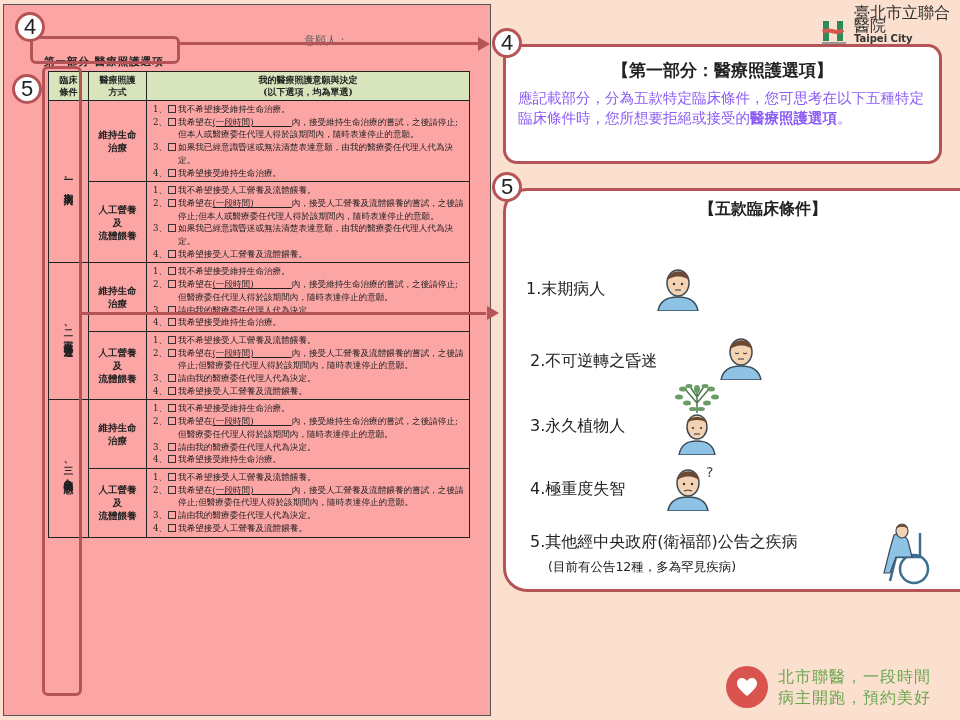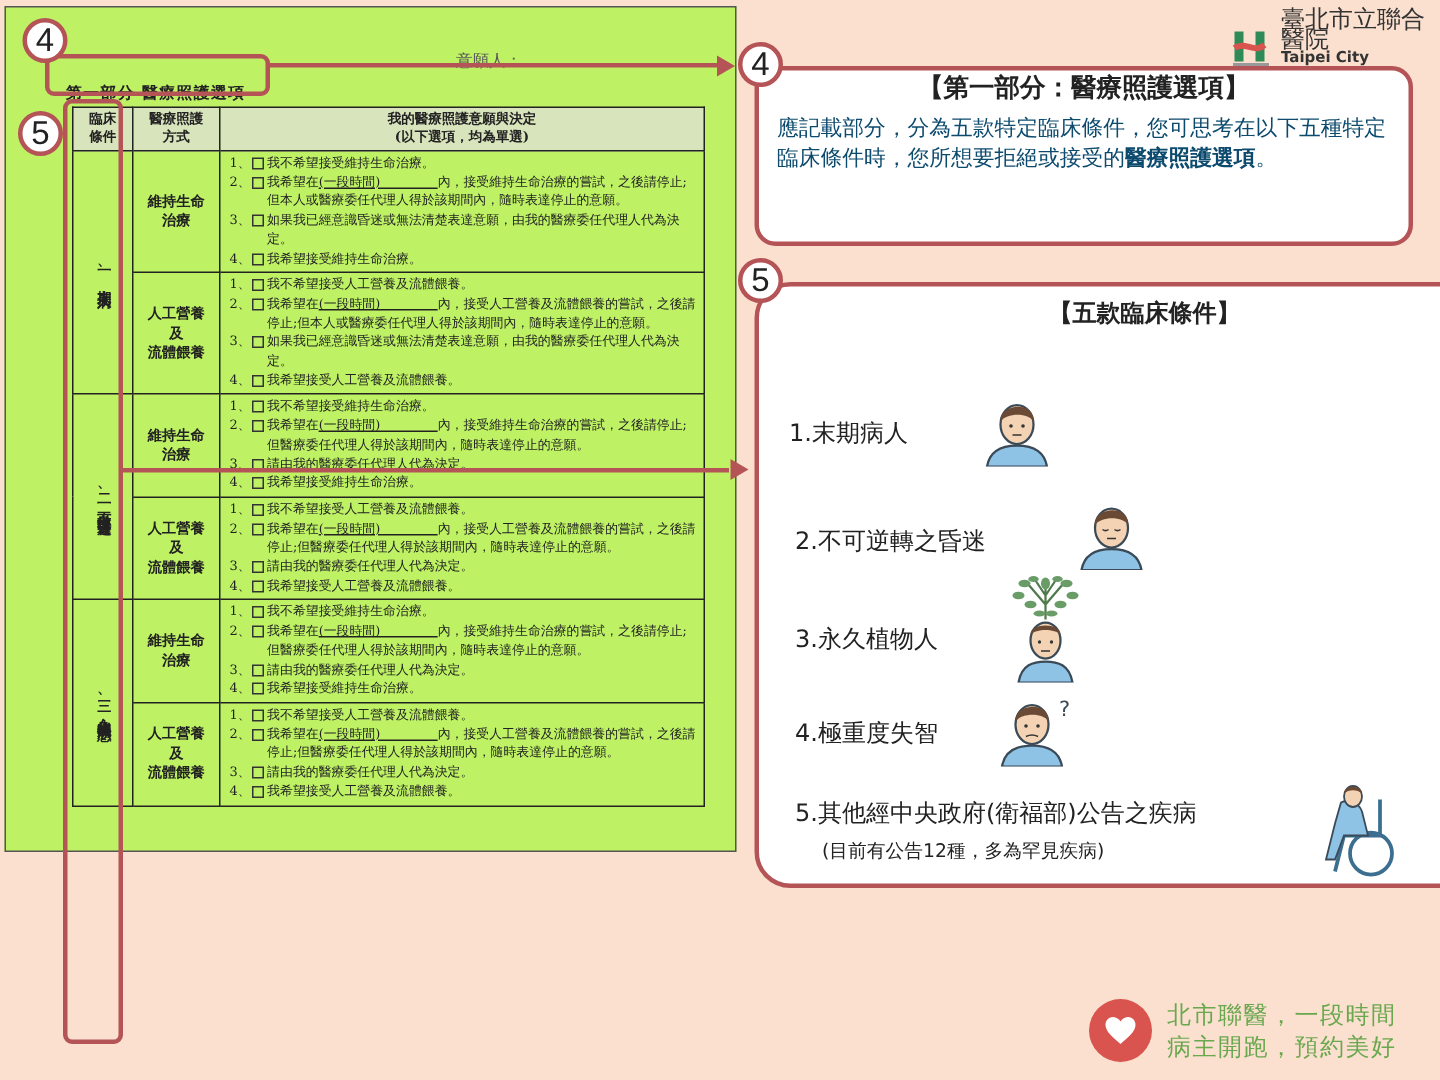--- a/index.html
+++ b/index.html
@@ -4,22 +4,22 @@
 <style>
   * { box-sizing: border-box; margin: 0; padding: 0; }
   body {
     width: 960px; height: 720px; overflow: hidden;
     background: #fbe0cf;
     font-family: "DejaVu Sans", "Liberation Sans", sans-serif;
     position: relative;
   }
   
   .doc {
-    position: absolute; left: 3px; top: 4px; width: 488px; height: 564px;
-    background: #bef264; border: 1px solid #555; padding-left: 48px;
+    position: absolute; left: 3px; top: 4px; width: 488px; height: 712px;
+    background: #fca5a5; border: 1px solid #555; padding-left: 48px;
   }
   .doc-top-text {
     position: absolute; left: 300px; top: 28px; font-size: 11px; color: #555;
     font-family: "DejaVu Serif", "Liberation Serif", serif;
   }
   .doc-section-title {
     position: absolute; left: 40px; top: 50px; font-size: 10.5px; color: #222;
     font-family: "DejaVu Serif", "Liberation Serif", serif; letter-spacing: 1px;
     font-weight: bold;
   }
@@ -75,25 +75,25 @@
   .logo {
     position: absolute; left: 820px; top: 6px; display: flex; align-items: center;
   }
   .logo-mark { width: 28px; height: 28px; position: relative; margin-right: 6px; }
   .logo-text-zh { font-size: 16px; font-weight: normal; color: #333; line-height: 13px; }
   .logo-text-en { font-size: 10px; font-weight: bold; color: #333; line-height: 13px; }
 
   .panel {
     position: absolute; background: #fff; border: 3px solid #b55456; border-radius: 14px;
   }
-  .panel4 { left: 503px; top: 44px; width: 439px; height: 120px; padding: 0 12px; }
+  .panel4 { left: 503px; top: 44px; width: 439px; height: 120px; padding: 12px 12px; }
   .panel4 .title {
     text-align: center; font-size: 17px; font-weight: bold; color: #222; margin-bottom: 6px;
   }
-  .panel4 .body { font-size: 14.5px; line-height: 20px; color: #0c4a6e; }
+  .panel4 .body { font-size: 14.5px; line-height: 20px; color: #8b5cf6; }
   .panel4 .body b { font-weight: bold; }
   .panel5 { left: 503px; top: 188px; width: 520px; height: 404px; border-radius: 24px; }
   .panel5 .title {
     position: absolute; left: 0; right: 0; top: 8px; text-align: center;
     font-size: 16px; font-weight: bold; color: #222;
   }
   .panel5 .intro { position: absolute; left: 30px; top: 44px; font-size: 15px; color: #222; }
   .cond-item { position: absolute; font-size: 16px; color: #222; }
   .cond-note { position: absolute; font-size: 12.5px; color: #222; }
   .person { position: absolute; }

